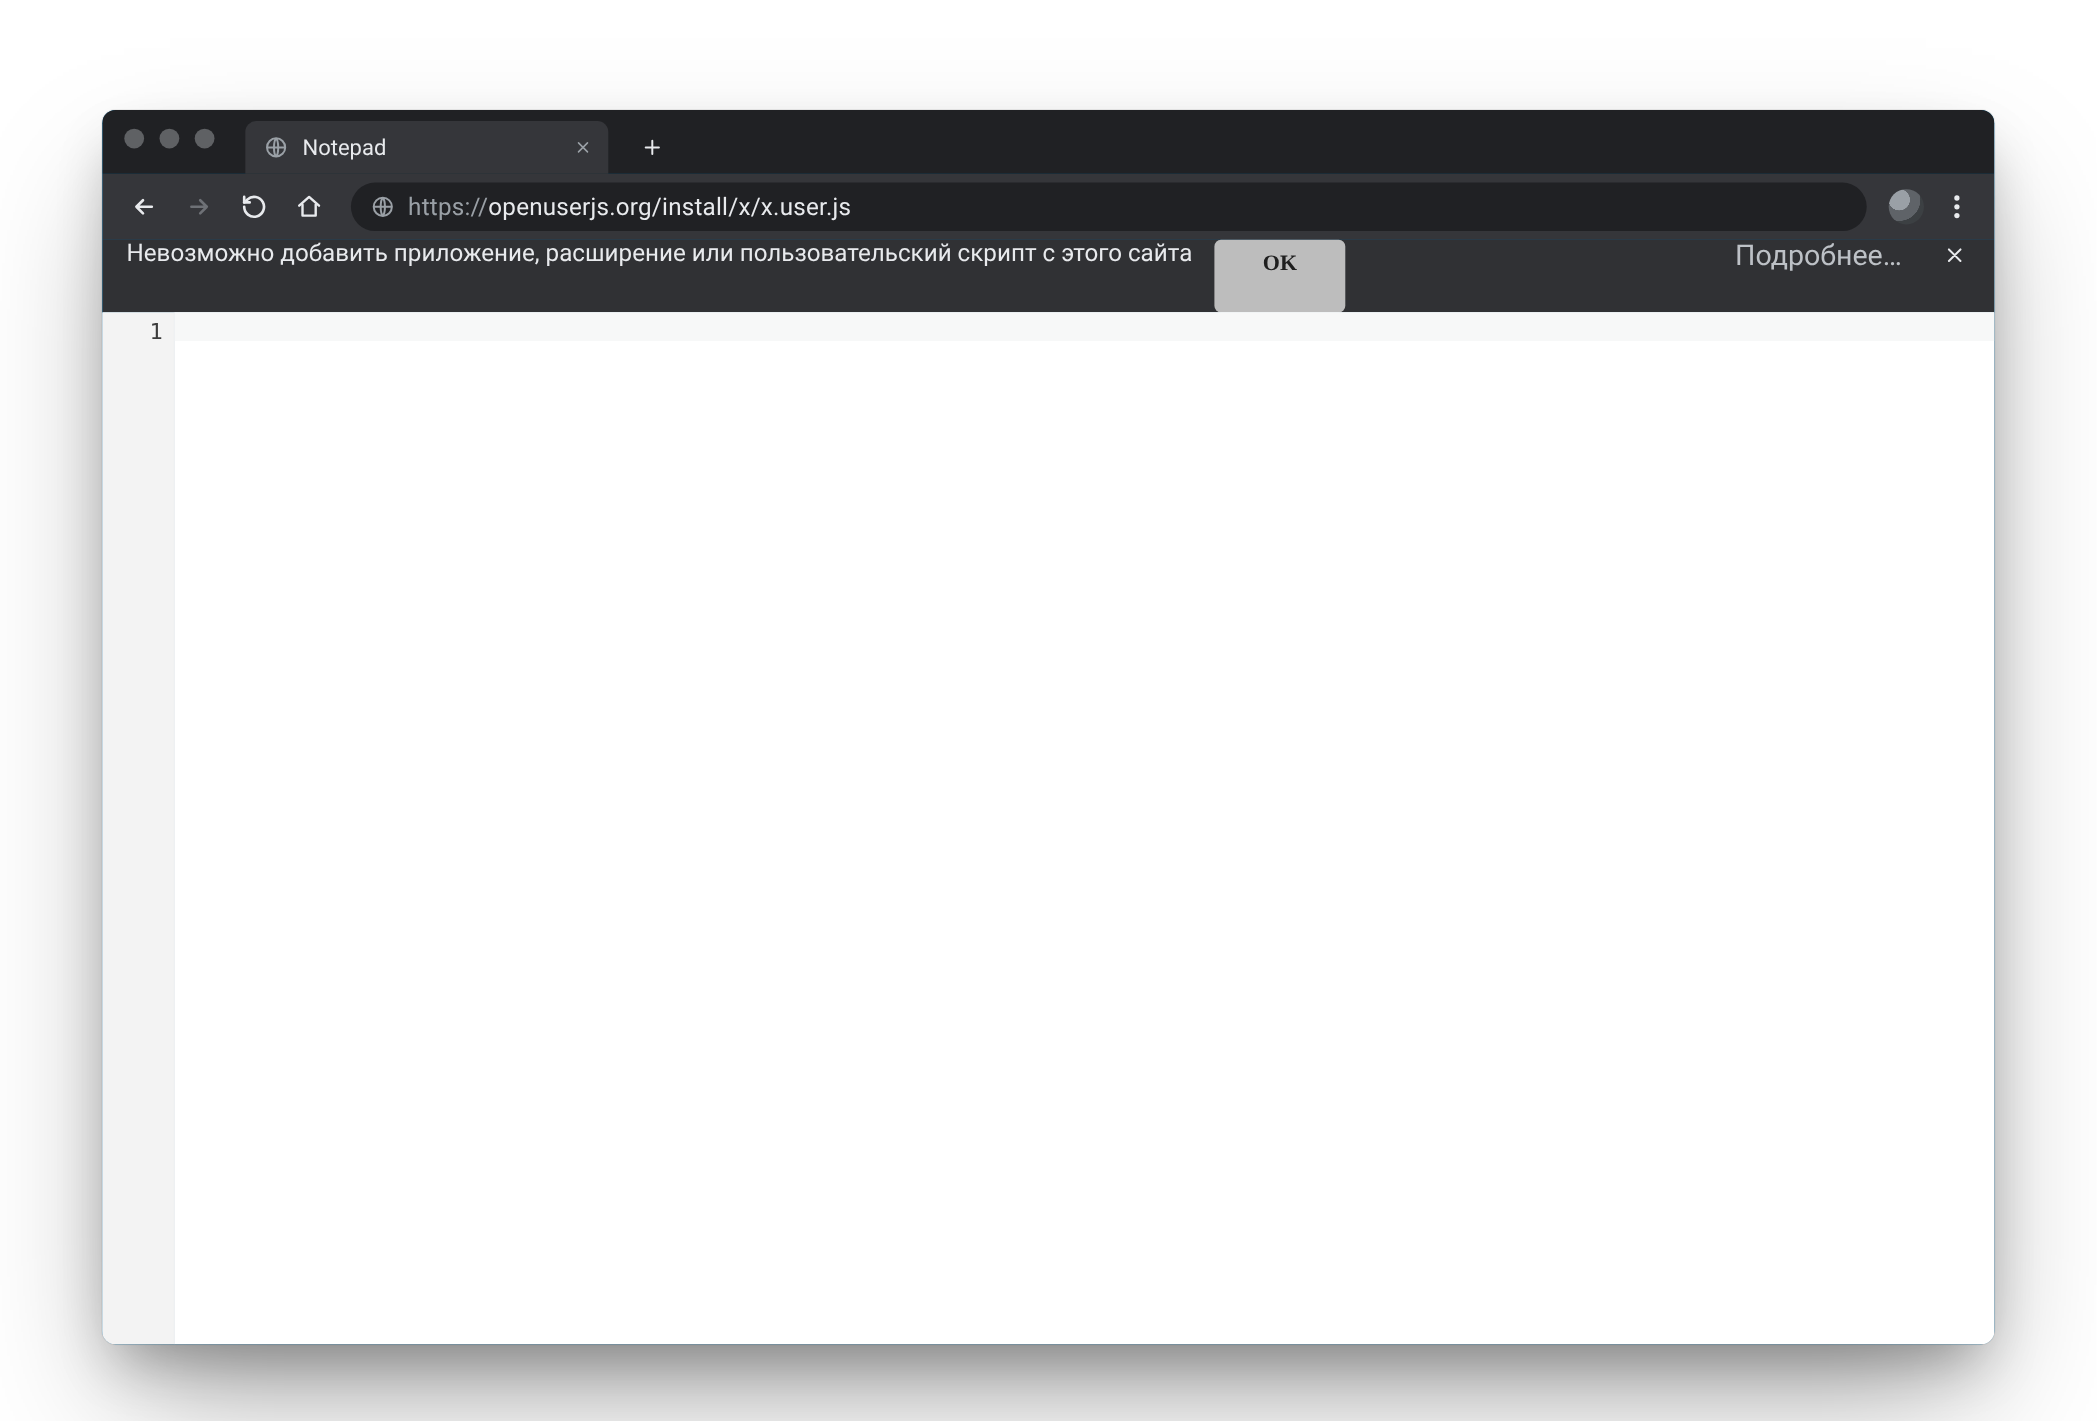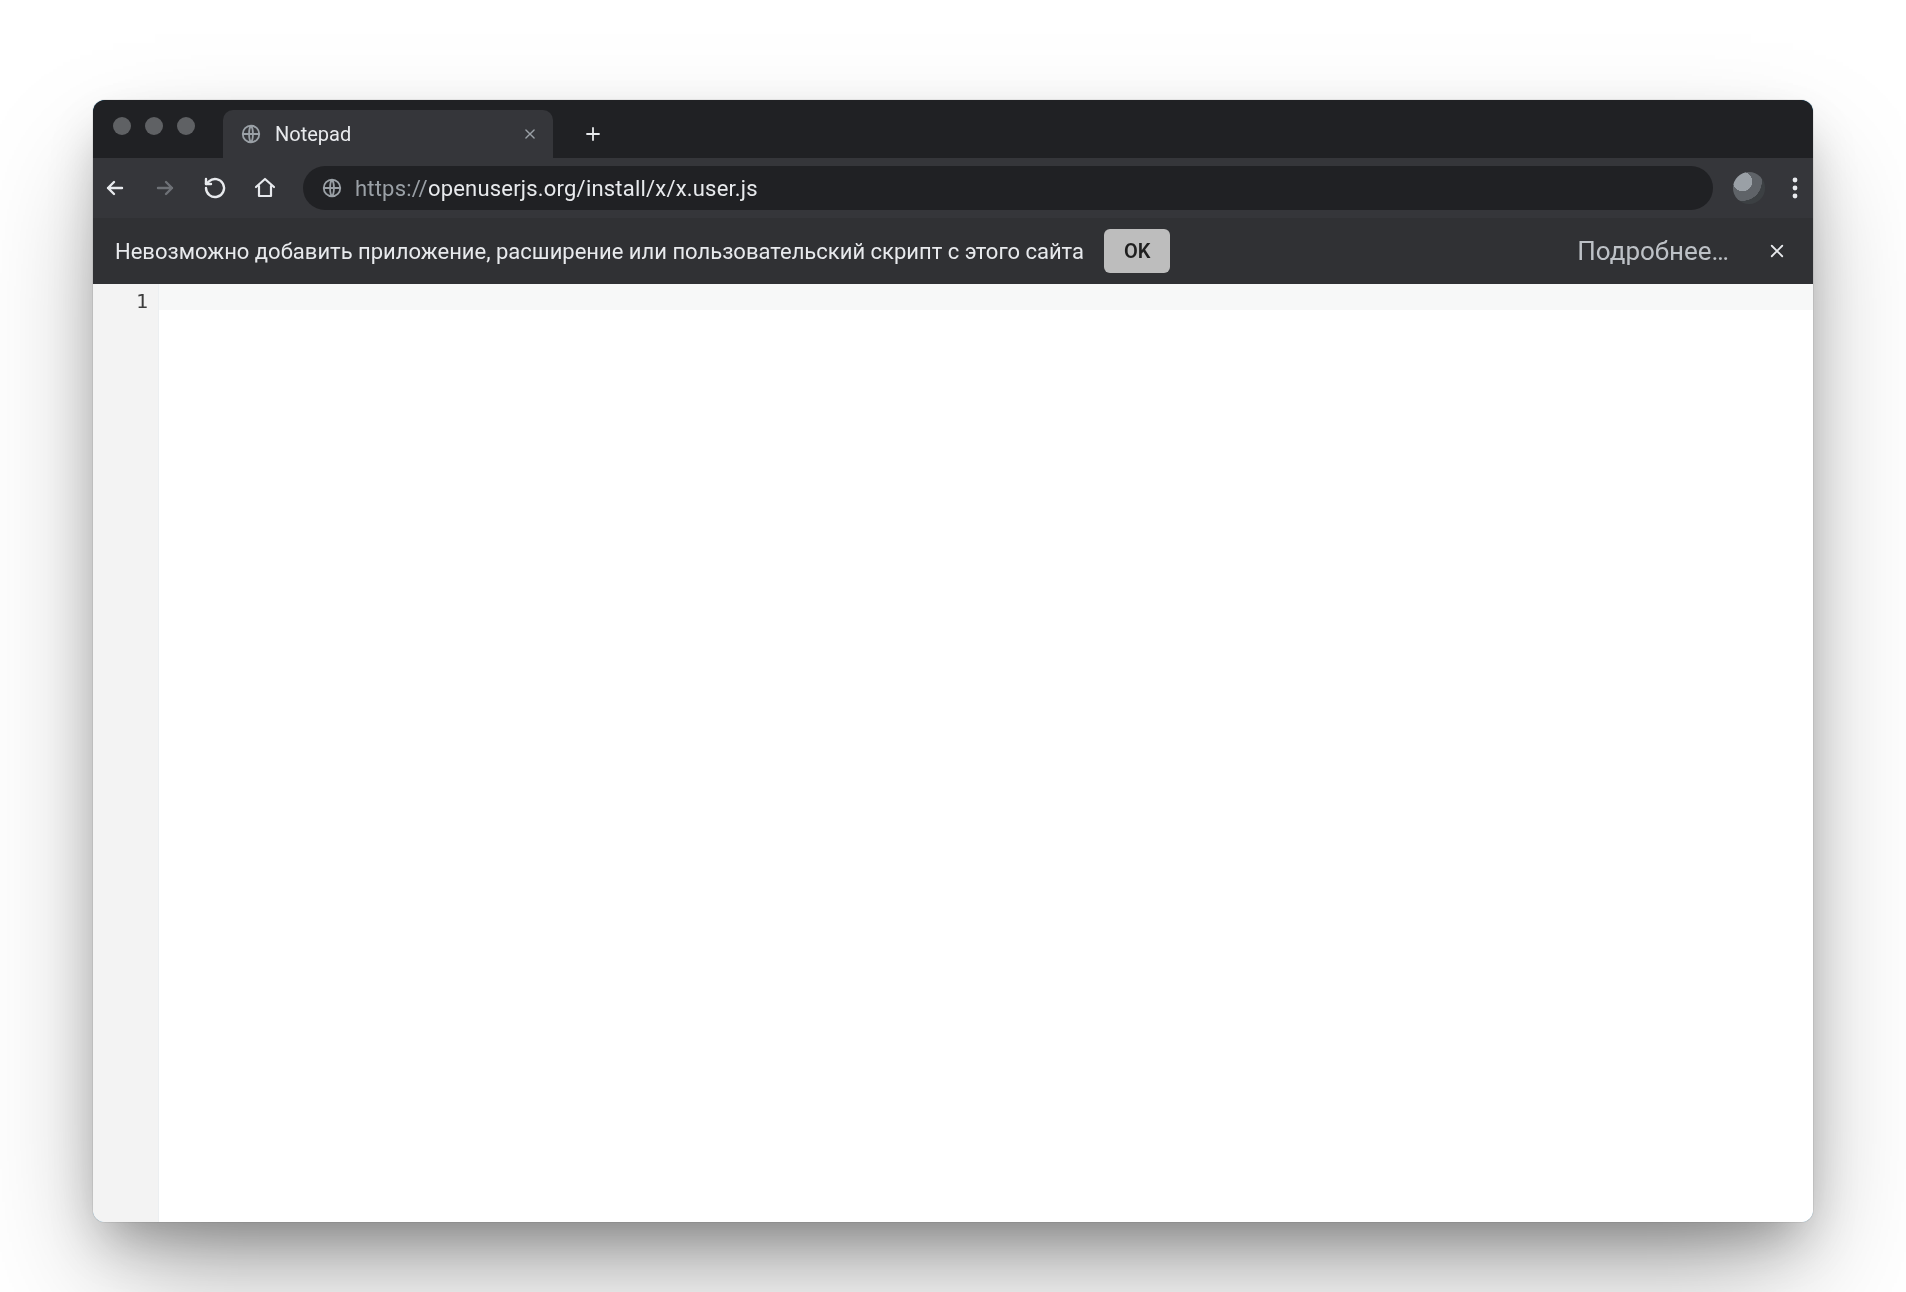--- a/index.html
+++ b/index.html
@@ -92,21 +92,21 @@
     margin-left: 20px;
     margin-bottom: 4px;
     border-radius: 6px;
   }
   
   .toolbar {
     height: 60px;
     background: #35363a;
     display: flex;
     align-items: center;
-    padding: 0 0;
+    padding: 0 16px;
     gap: 6px;
   }
   .nav-btn {
     width: 44px; height: 44px;
     display: inline-flex; align-items: center; justify-content: center;
     color: #e8eaed;
     border-radius: 50%;
   }
   .nav-btn.disabled { color: #6e7176; }
   .omnibox {
@@ -144,36 +144,36 @@
   .kebab {
     width: 36px; height: 36px;
     display: inline-flex; align-items: center; justify-content: center;
     color: #e8eaed;
   }
   
   .infobar {
     height: 66px;
     background: #303134;
     display: flex;
-    align-items: center;
     padding: 0 22px;
     gap: 20px;
     color: #e8eaed;
     font-size: 22px;
   }
   .infobar .msg { flex: 0 0 auto; }
   .infobar .spacer { flex: 1 1 auto; }
   .ok-btn {
     background: #bdbdbd;
     color: #1f1f1f;
     font-weight: 600;
     font-size: 20px;
     border-radius: 6px;
-    padding: 10px 20px;
+    padding: 10px 44px;
     cursor: pointer;
+    font-family: Liberation Serif, serif;
   }
   .link-more {
     color: #bdc1c6;
     font-size: 26px;
     margin-left: 28px;
     cursor: pointer;
   }
   .infobar .close {
     width: 28px; height: 28px;
     display: inline-flex; align-items: center; justify-content: center;

